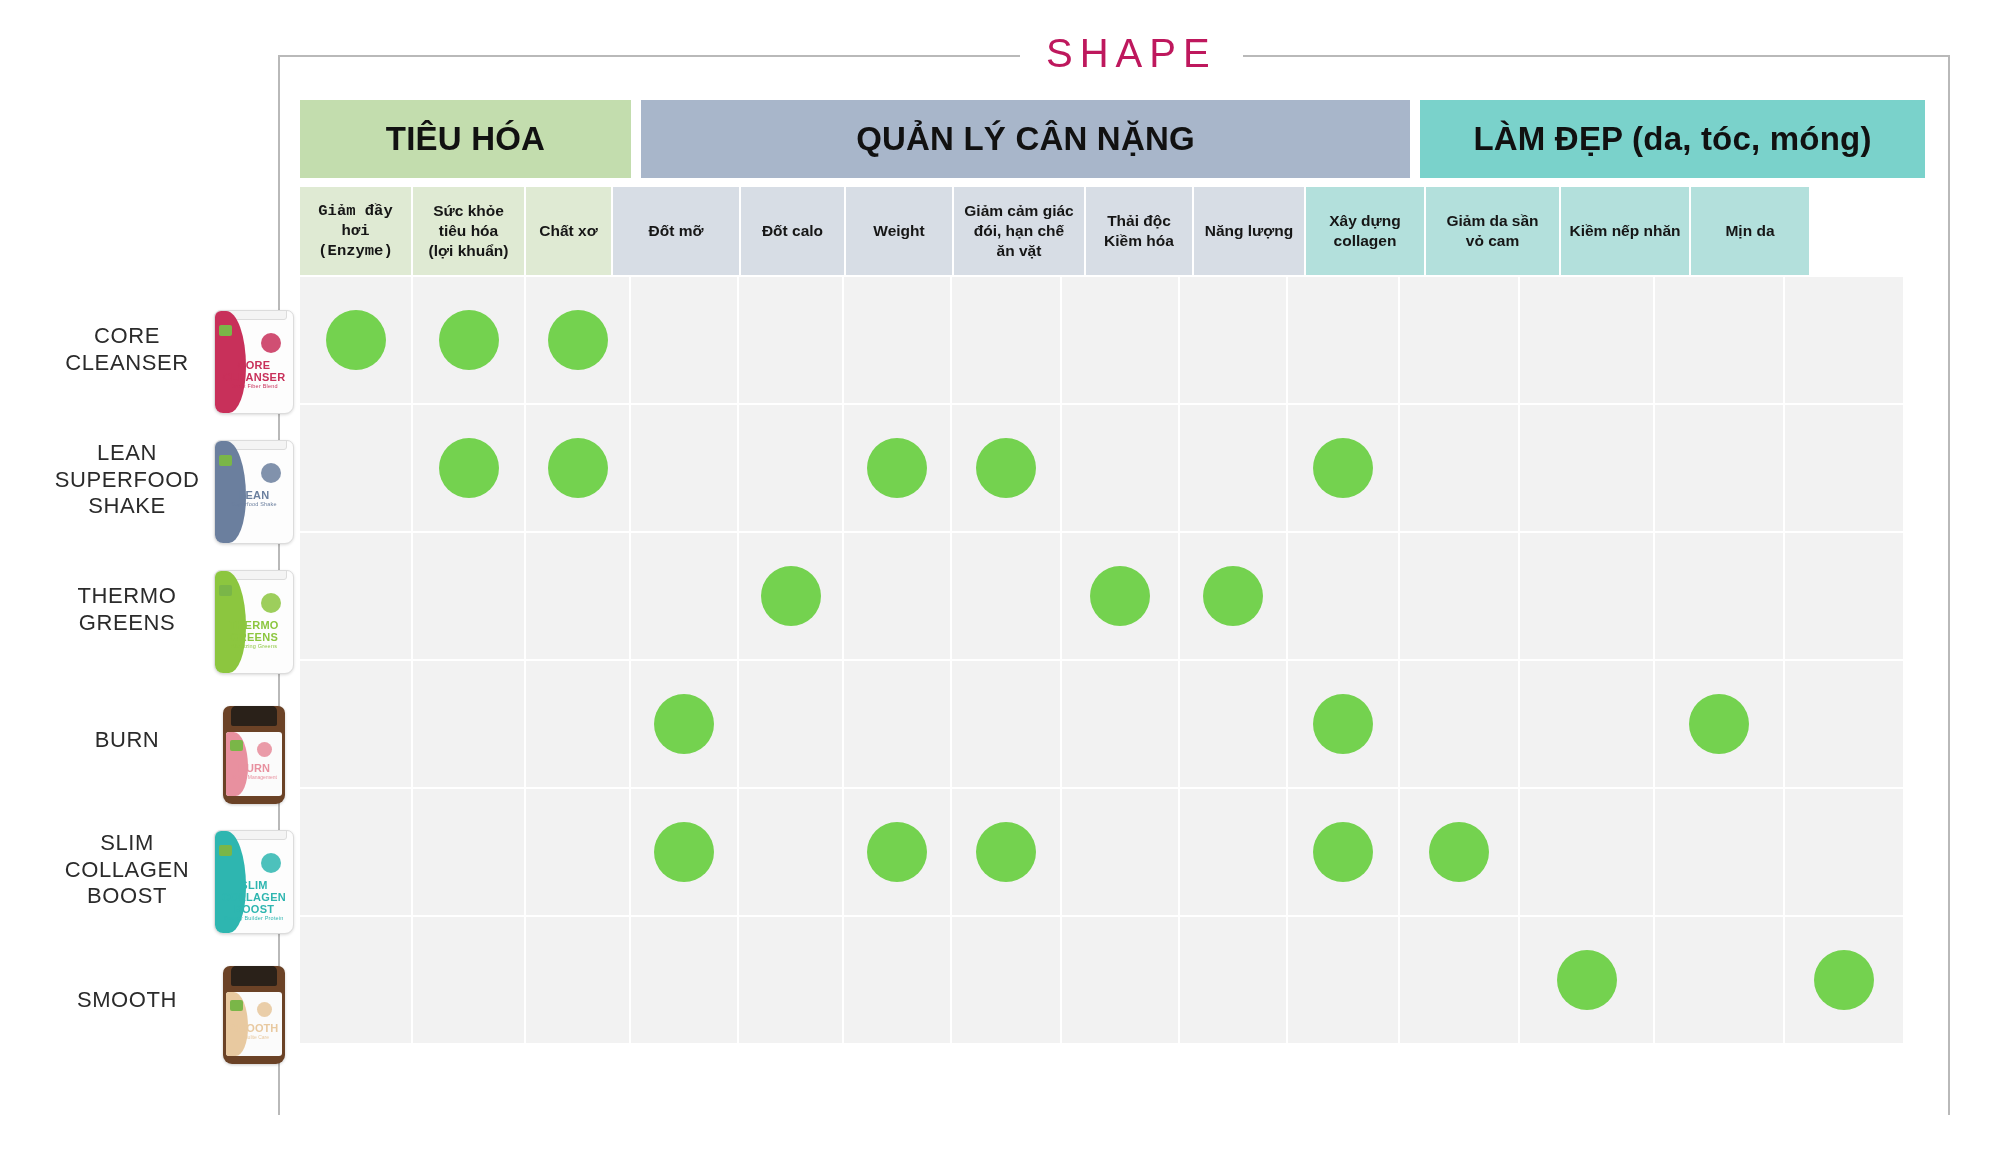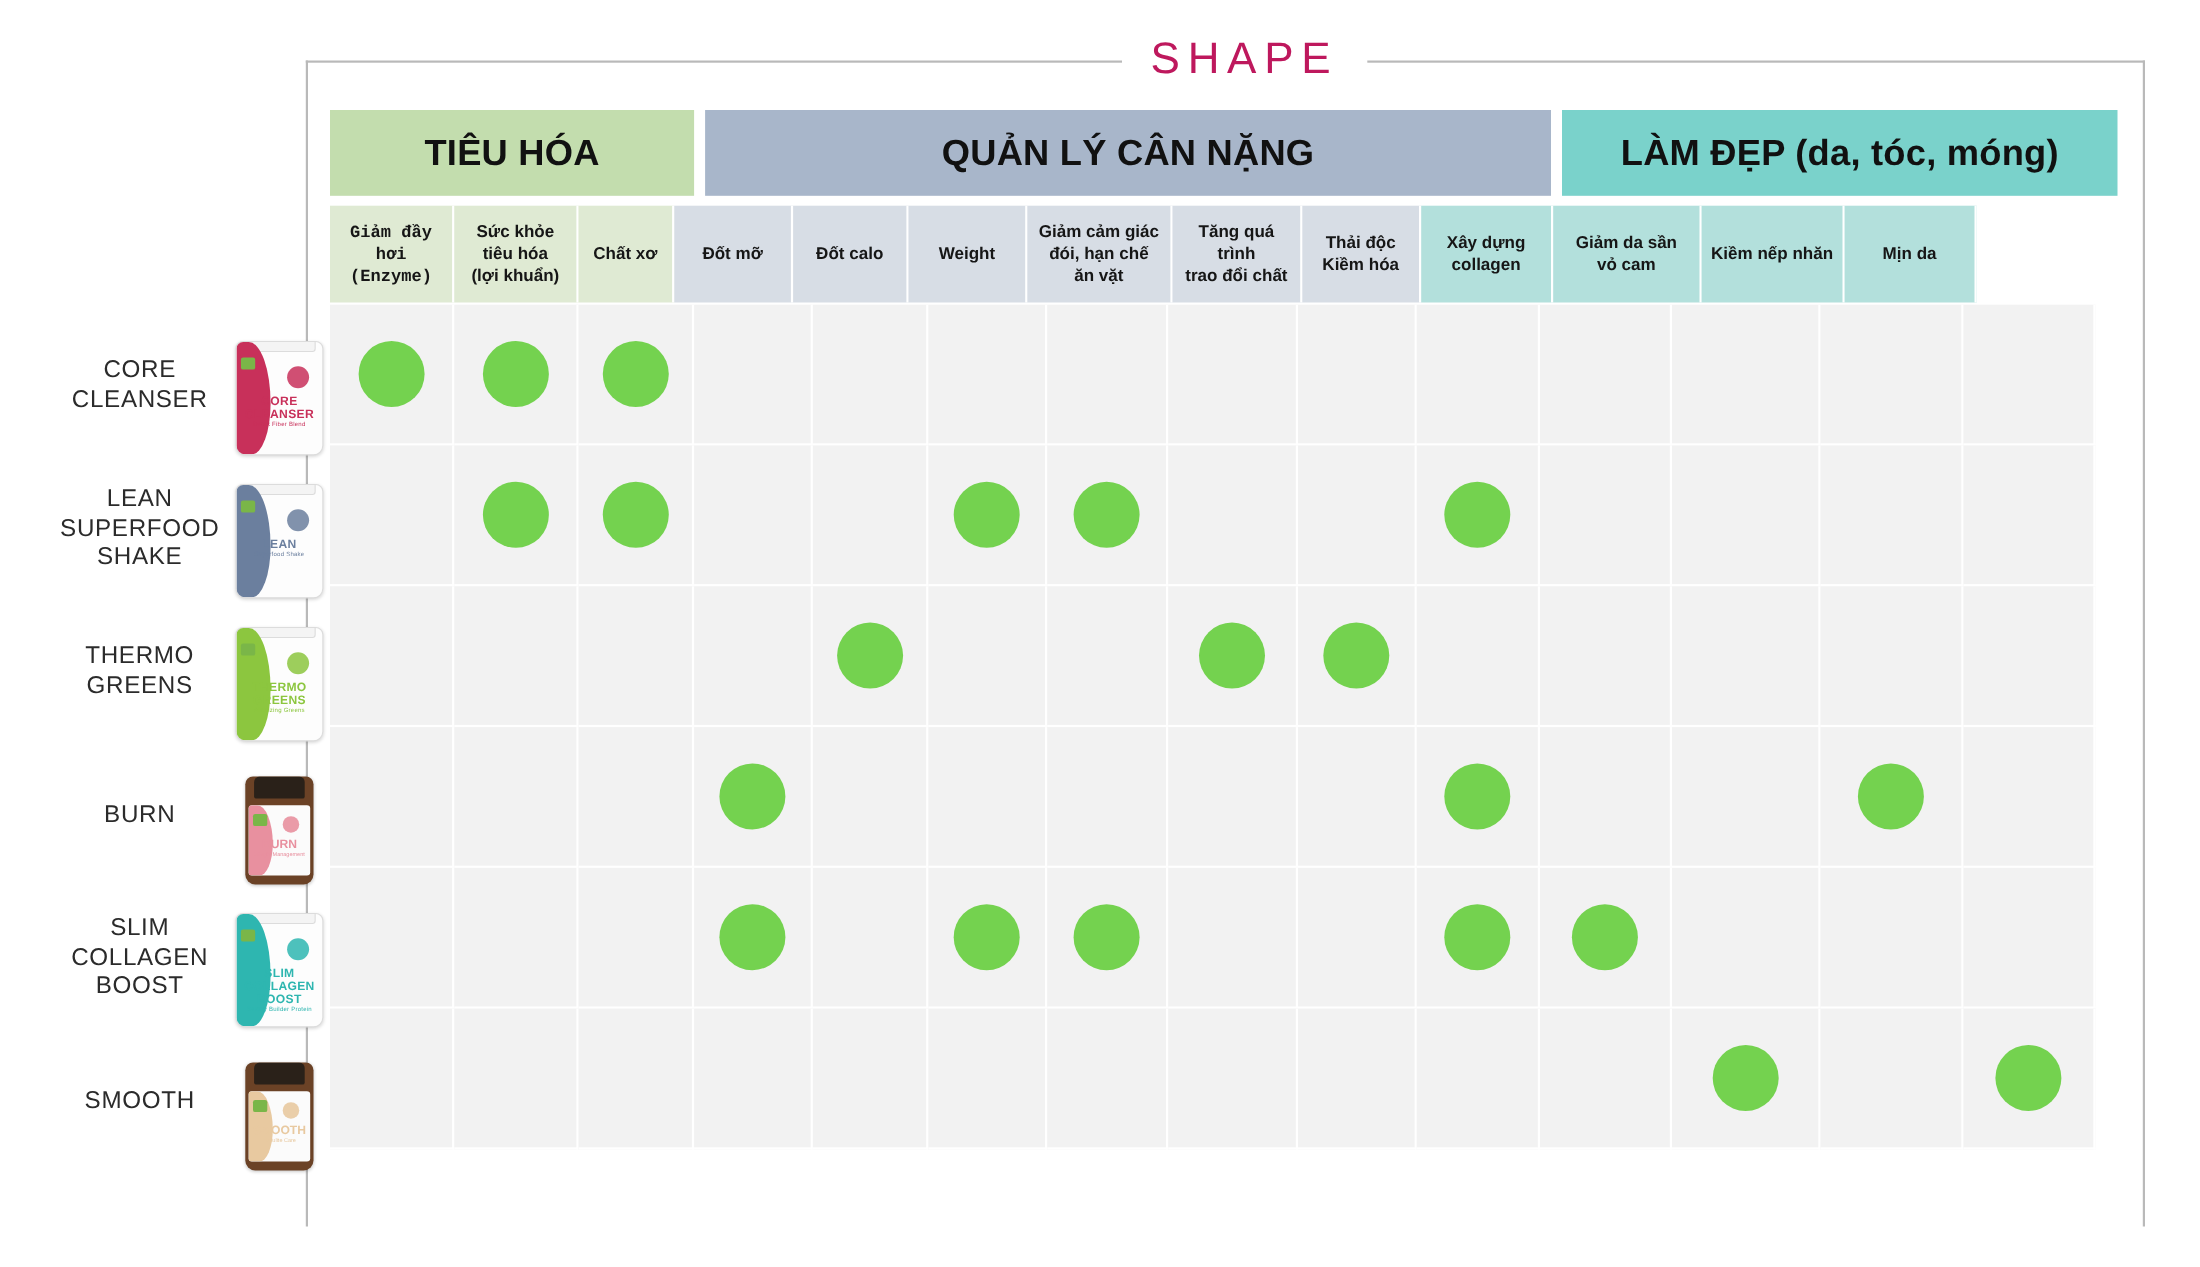--- a/index.html
+++ b/index.html
@@ -264,38 +264,38 @@
     <div class="sub-row">
         <div class="sub-cell" style="width: 113px; background: rgb(223, 234, 211); font-family: Liberation Mono, monospace;">
           <span>Giảm đầy hơi<br>(Enzyme)</span>
         </div>
         <div class="sub-cell" style="width: 113px; background: rgb(223, 234, 211);">
           <span>Sức khỏe<br>tiêu hóa<br>(lợi khuẩn)</span>
         </div>
         <div class="sub-cell" style="width: 87px; background: rgb(223, 234, 211);">
           <span>Chất xơ</span>
         </div>
-        <div class="sub-cell" style="width: 108px; background: rgb(215, 221, 229); align-items: center;">
+        <div class="sub-cell" style="width: 128px; background: rgb(215, 221, 229); align-items: center;">
           <span>Đốt mỡ</span>
         </div>
         <div class="sub-cell" style="width: 105px; background: rgb(215, 221, 229);">
           <span>Đốt calo</span>
         </div>
         <div class="sub-cell" style="width: 108px; background: rgb(215, 221, 229);">
           <span>Weight</span>
         </div>
         <div class="sub-cell" style="width: 132px; background: rgb(215, 221, 229);">
           <span>Giảm cảm giác<br>đói, hạn chế<br>ăn vặt</span>
         </div>
-        <div class="sub-cell" style="width: 118px; background: rgb(215, 221, 229);">
-          <span>Tăng quá trình<br>trao đổi chất</span>
-        </div>
         <div class="sub-cell" style="width: 108px; background: rgb(215, 221, 229);">
           <span>Thải độc<br>Kiềm hóa</span>
         </div>
+        <div class="sub-cell" style="width: 112px; background: rgb(215, 221, 229);">
+          <span>Năng lượng</span>
+        </div>
         <div class="sub-cell" style="width: 120px; background: rgb(179, 224, 220);">
           <span>Xây dựng<br>collagen</span>
         </div>
         <div class="sub-cell" style="width: 135px; background: rgb(179, 224, 220);">
           <span>Giảm da sần<br>vỏ cam</span>
         </div>
         <div class="sub-cell" style="width: 130px; background: rgb(179, 224, 220);">
           <span>Kiềm nếp nhăn</span>
         </div>
         <div class="sub-cell" style="width: 120px; background: rgb(179, 224, 220);">

